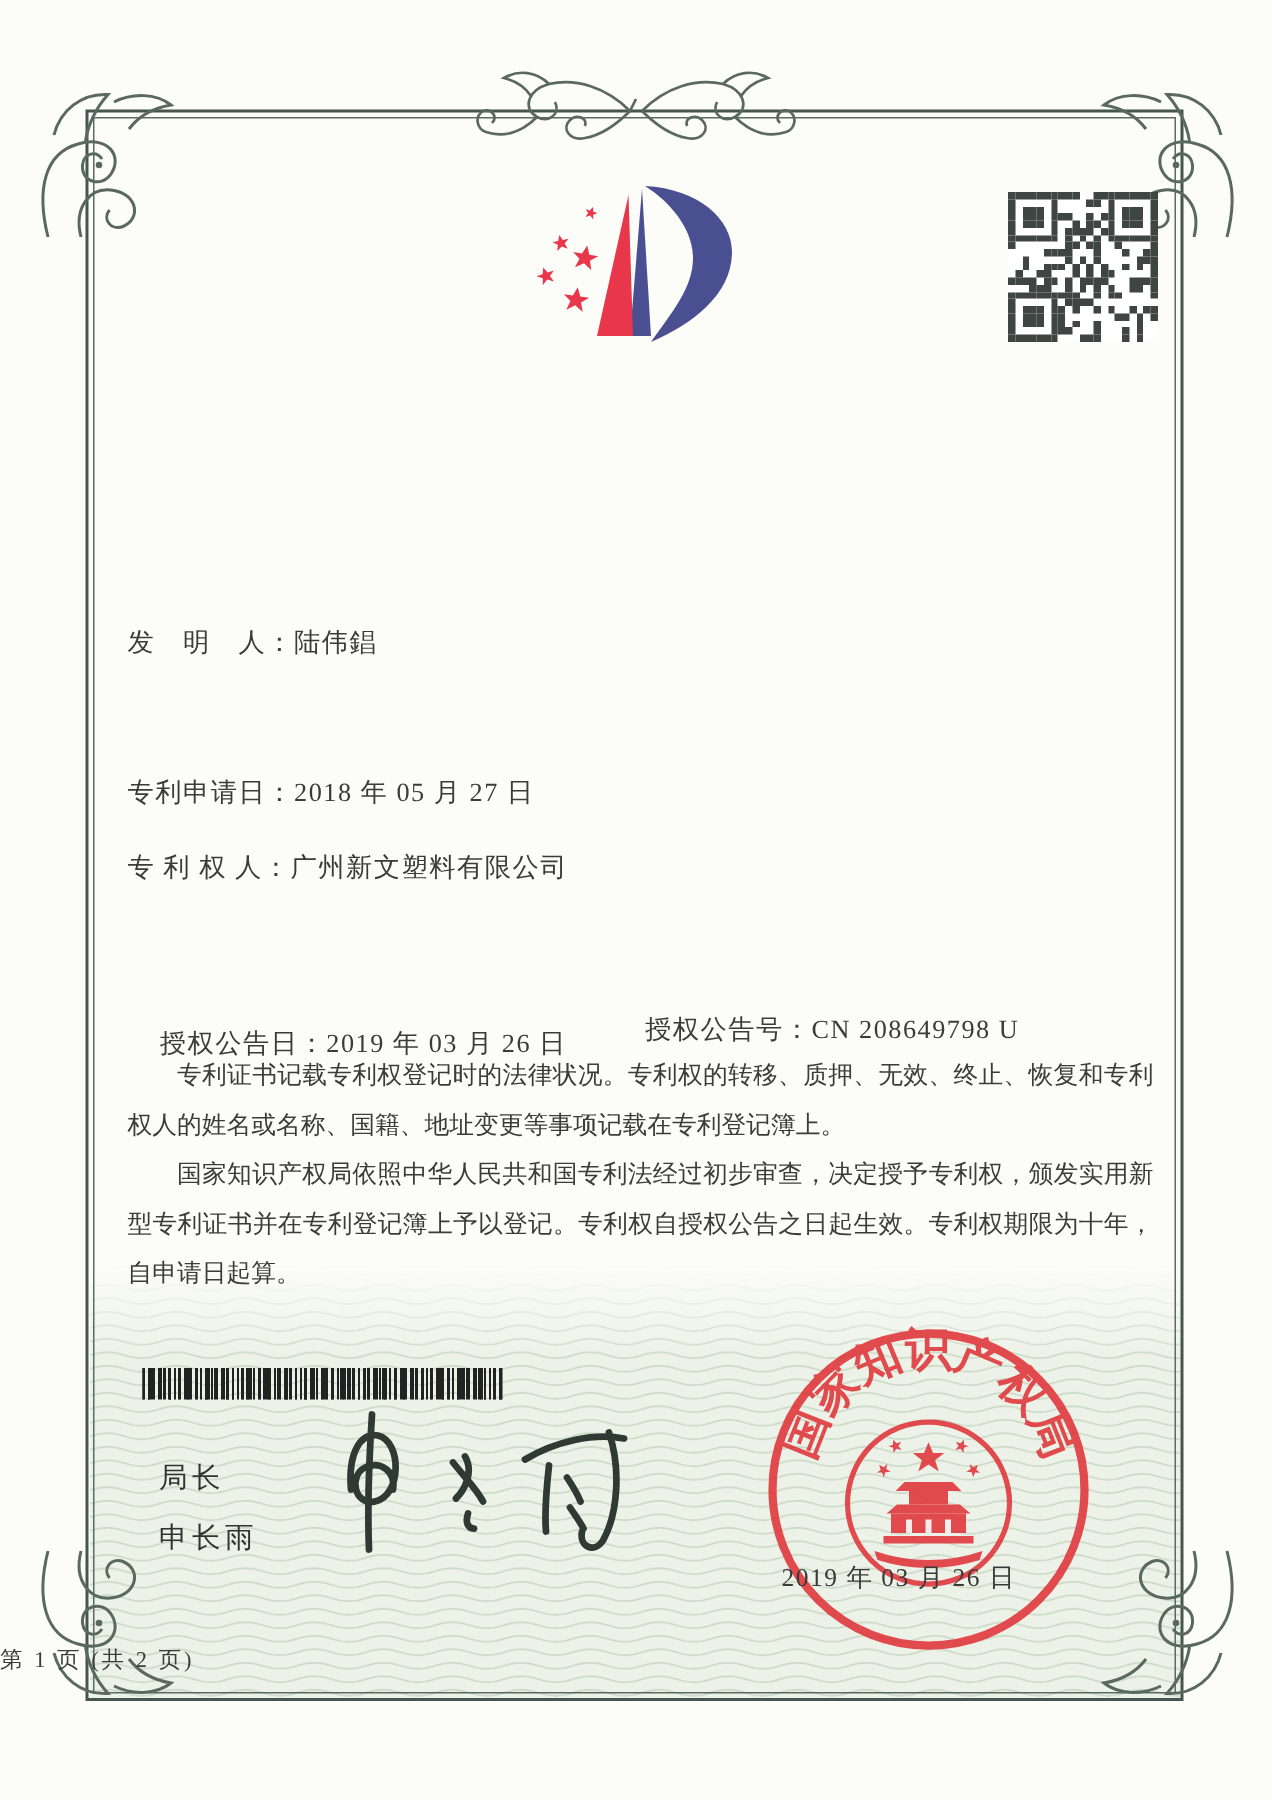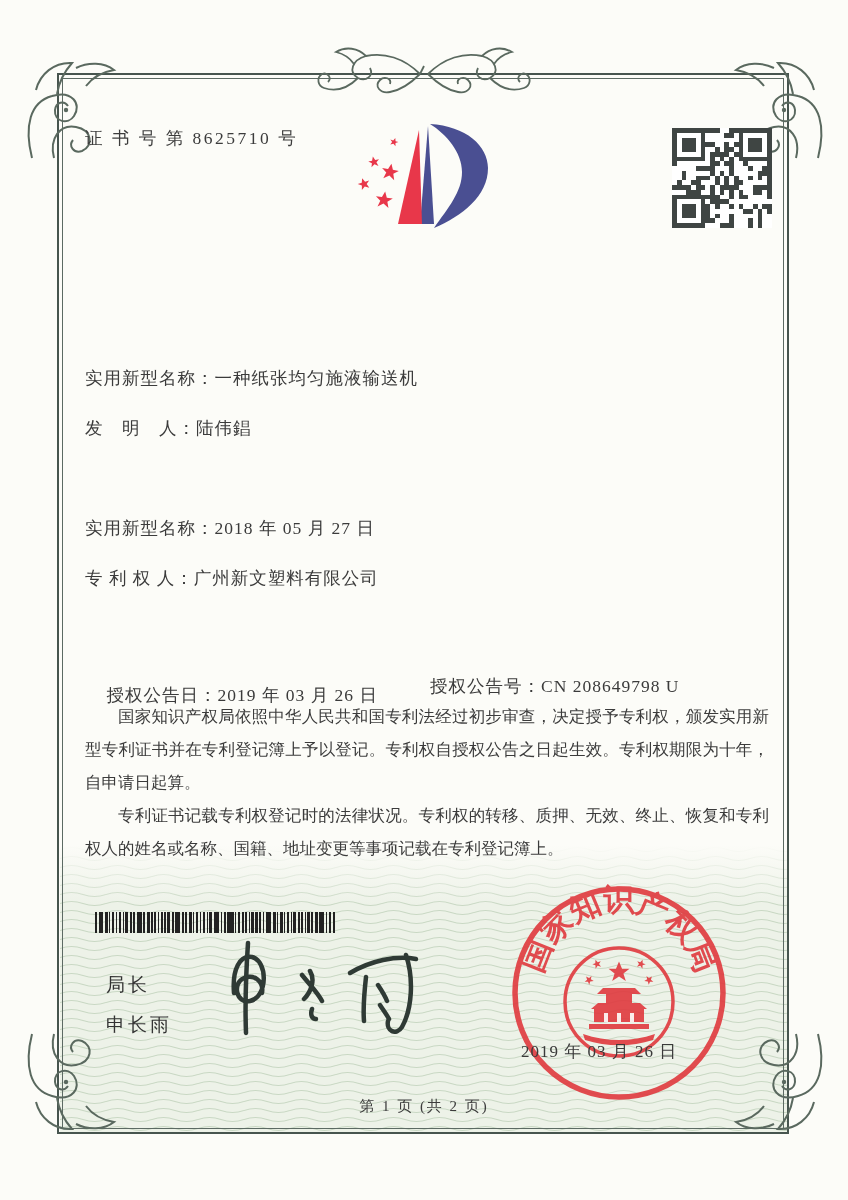--- a/index.html
+++ b/index.html
@@ -58,21 +58,21 @@
                repeating-linear-gradient(90deg,#222 0 1px,transparent 1px 6px),
                repeating-linear-gradient(90deg,transparent 0 4px,#222 4px 6px,transparent 6px 13px); }
   .officer-title { position:absolute; left:106px; top:972px;  font-size:19px; color:#333; z-index:4; letter-spacing:3px; }
   .officer-name  { position:absolute; left:106px; top:1012px; font-size:19px; color:#333; z-index:4; letter-spacing:3px; }
   .signature { position:absolute; left:210px; top:935px; z-index:4; }
 
   .seal { position:absolute; left:506px; top:880px; z-index:5; opacity:.9; }
   .seal-date { position:absolute; left:521px; top:1040px; font-size:17px; color:#3a3a3a;
                letter-spacing:1px; z-index:6; white-space:pre; }
 
-  .page-info { position:absolute; left:0; top:1097px; width:848px; text-align:center;
+  .page-info { position:absolute; left:0; top:1097px; width:848px; text-align:left;
                font-size:15px; color:#3c3c3c; z-index:4; letter-spacing:2px; }
   .back-note { position:absolute; left:0; top:1150px; width:848px; text-align:center;
                font-size:16.5px; color:#3c3c3c; z-index:4; letter-spacing:3px; }
 </style>
 </head>
 <body>
 
 <div class="page">
 
   <div class="green-zone">
@@ -138,21 +138,20 @@
       </g>
       <g transform="translate(232,0) scale(-1,1)">
         <path d="M112,34 C96,18 76,12 58,16 C44,20 40,32 50,38 C58,42 66,36 62,28"></path>
         <path d="M58,16 C50,8 38,6 28,12 C36,14 42,18 46,24"></path>
         <path d="M50,38 C40,48 28,52 16,48 C10,46 8,38 14,34 C20,32 24,38 20,42"></path>
         <path d="M112,34 C104,42 94,50 82,52 C72,54 66,46 72,40 C76,36 84,38 82,44"></path>
       </g>
     </g>
   </svg>
 
-  <div class="cert-no">证 书 号 第 8625710 号</div>
 
   <svg class="logo" width="162" height="114" viewBox="0 0 162 114">
     <defs>
       <path id="star" d="M0,-10 L2.9,-3.1 10,-3.1 4.2,1.4 6.5,8.6 0,4.2 -6.5,8.6 -4.2,1.4 -10,-3.1 -2.9,-3.1 Z"></path>
     </defs>
 
     <path d="M84,4 C120,6 142,26 142,48 C142,76 116,96 88,108 C102,88 116,72 116,52 C116,32 100,14 84,4 Z" fill="#4a4f92"></path>
 
     <path d="M82,6 L88,104 L74,104 Z" fill="#4a4f92"></path>
 
@@ -385,32 +384,31 @@
       <div class="qm" style="grid-area: 21 / 6;"></div>
       <div class="qm" style="grid-area: 21 / 7;"></div>
       <div class="qm" style="grid-area: 21 / 11;"></div>
       <div class="qm" style="grid-area: 21 / 12;"></div>
       <div class="qm" style="grid-area: 21 / 13;"></div>
       <div class="qm" style="grid-area: 21 / 17;"></div>
       <div class="qm" style="grid-area: 21 / 19;"></div>
     </div>
 
 
-  <div class="field-row fr-0"><span>实用新型名称：</span><span>一种纸张均匀施液输送机</span></div>
   <div class="field-row fr-1"><span>发　明　人：</span><span>陆伟錩</span></div>
-  <div class="field-row fr-3"><span>实用新型名称：</span><span>2018 年 05 月 27 日</span></div>
+  <div class="field-row fr-3"><span>专利申请日：</span><span>2018 年 05 月 27 日</span></div>
   <div class="field-row fr-4"><span>专 利 权 人：</span><span>广州新文塑料有限公司</span></div>
   <div class="field-row fr-6">
     <span>授权公告日：</span><span>2019 年 03 月 26 日</span>
     <span class="field-sub"><span>授权公告号：</span><span>CN 208649798 U</span></span>
   </div>
 
   <div class="body-text">
+    <p>专利证书记载专利权登记时的法律状况。专利权的转移、质押、无效、终止、恢复和专利权人的姓名或名称、国籍、地址变更等事项记载在专利登记簿上。</p>
     <p>国家知识产权局依照中华人民共和国专利法经过初步审查，决定授予专利权，颁发实用新型专利证书并在专利登记簿上予以登记。专利权自授权公告之日起生效。专利权期限为十年，自申请日起算。</p>
-    <p>专利证书记载专利权登记时的法律状况。专利权的转移、质押、无效、终止、恢复和专利权人的姓名或名称、国籍、地址变更等事项记载在专利登记簿上。</p>
   </div>
 
   <div class="barcode"></div>
 
   <div class="officer-title">局长</div>
   <div class="officer-name">申长雨</div>
 
   <svg class="signature" width="240" height="112" viewBox="0 0 240 112">
     <g fill="none" stroke="#2f3a35" stroke-width="4.5" stroke-linecap="round" stroke-linejoin="round">
       <path d="M38,8 C36,38 35,72 36,98"></path>

